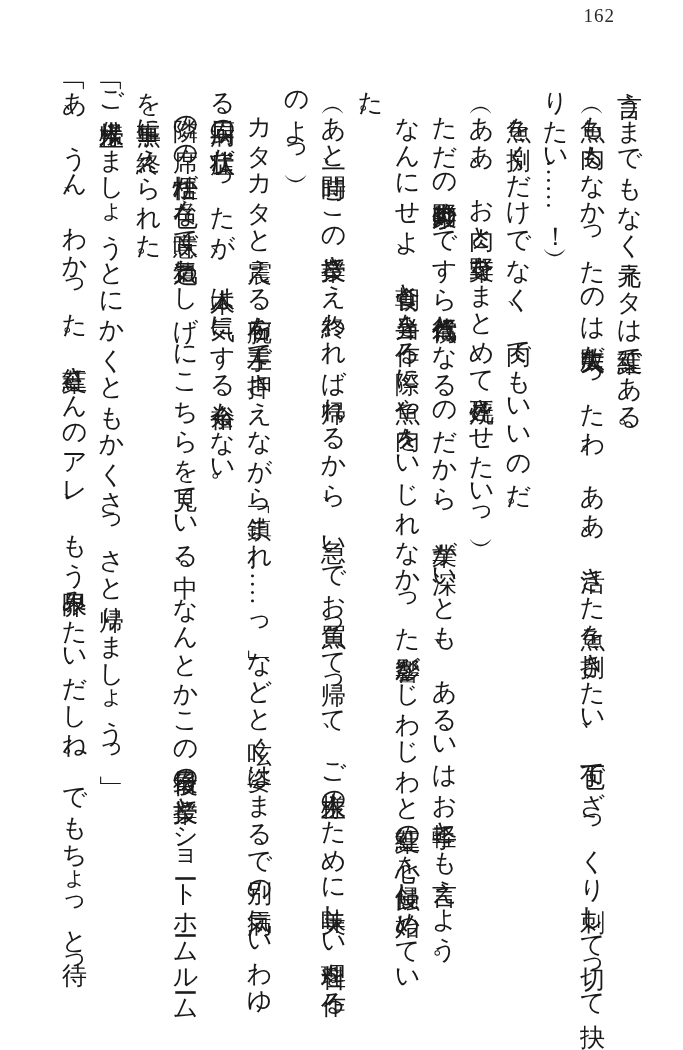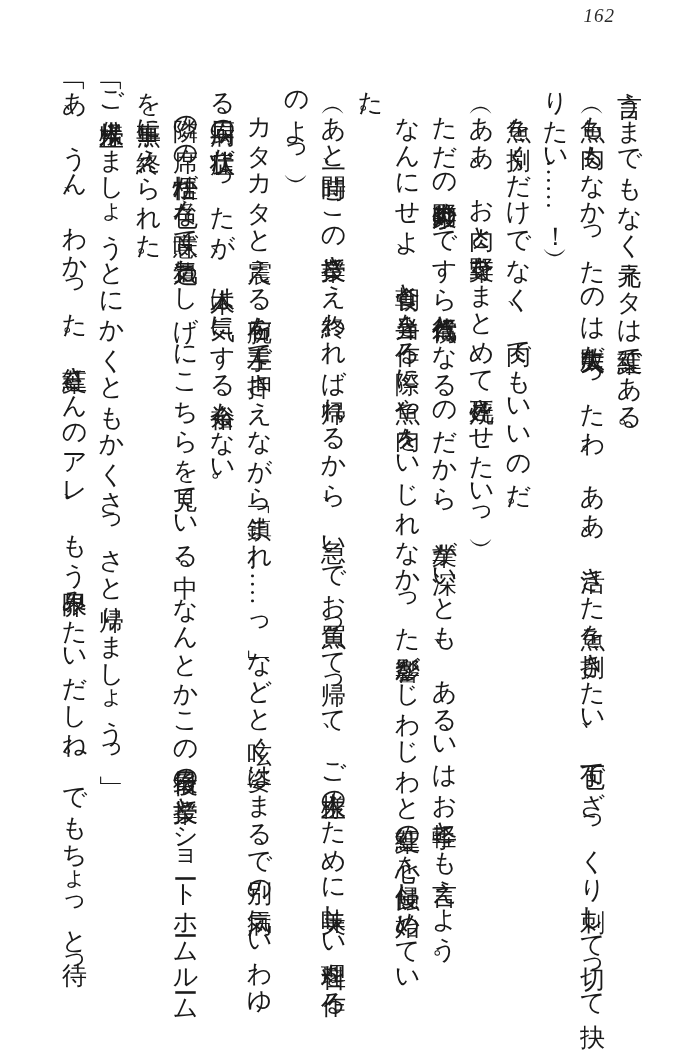--- a/index.html
+++ b/index.html
@@ -16,21 +16,20 @@
   }
   .page {
     position: absolute;
     inset: 0;
   }
   .page-number {
     position: absolute;
     top: 5px;
     right: 68px;
     font-size: 19px;
-    font-style: italic;
     color: #2a2a2a;
     letter-spacing: 1px;
   }
   .text-block {
     position: absolute;
     top: 74px;
     right: 35px;
     height: 952px;
     writing-mode: vertical-rl;
     text-orientation: mixed;

